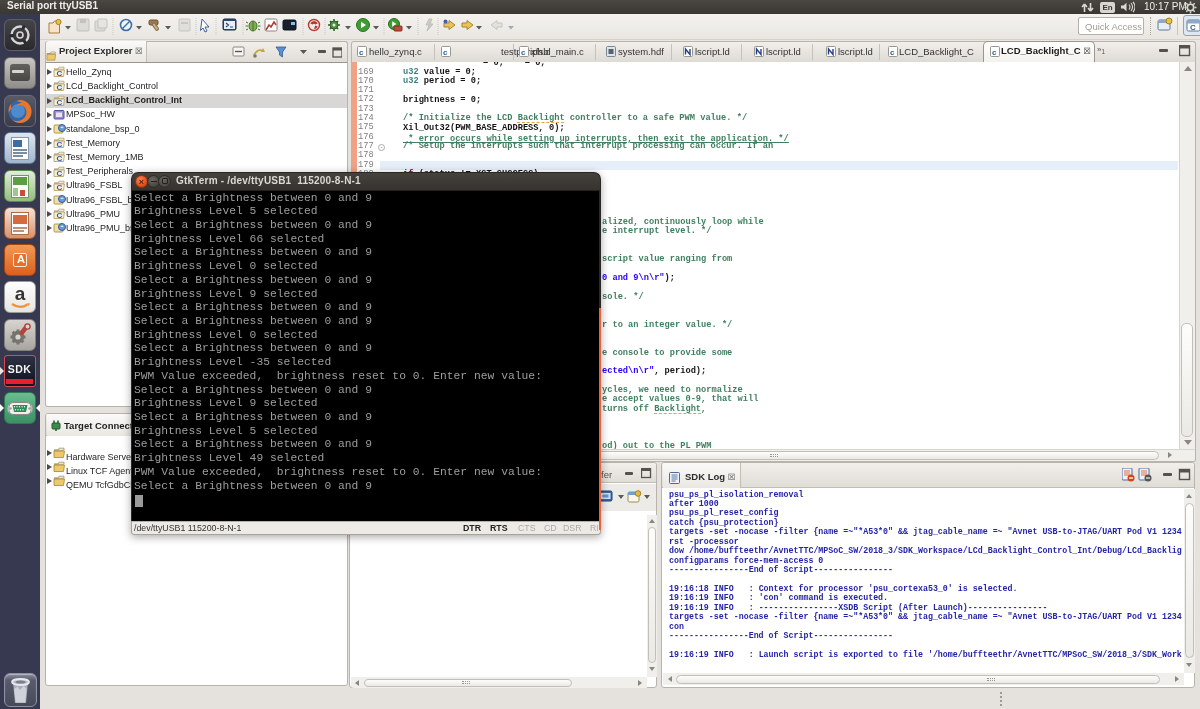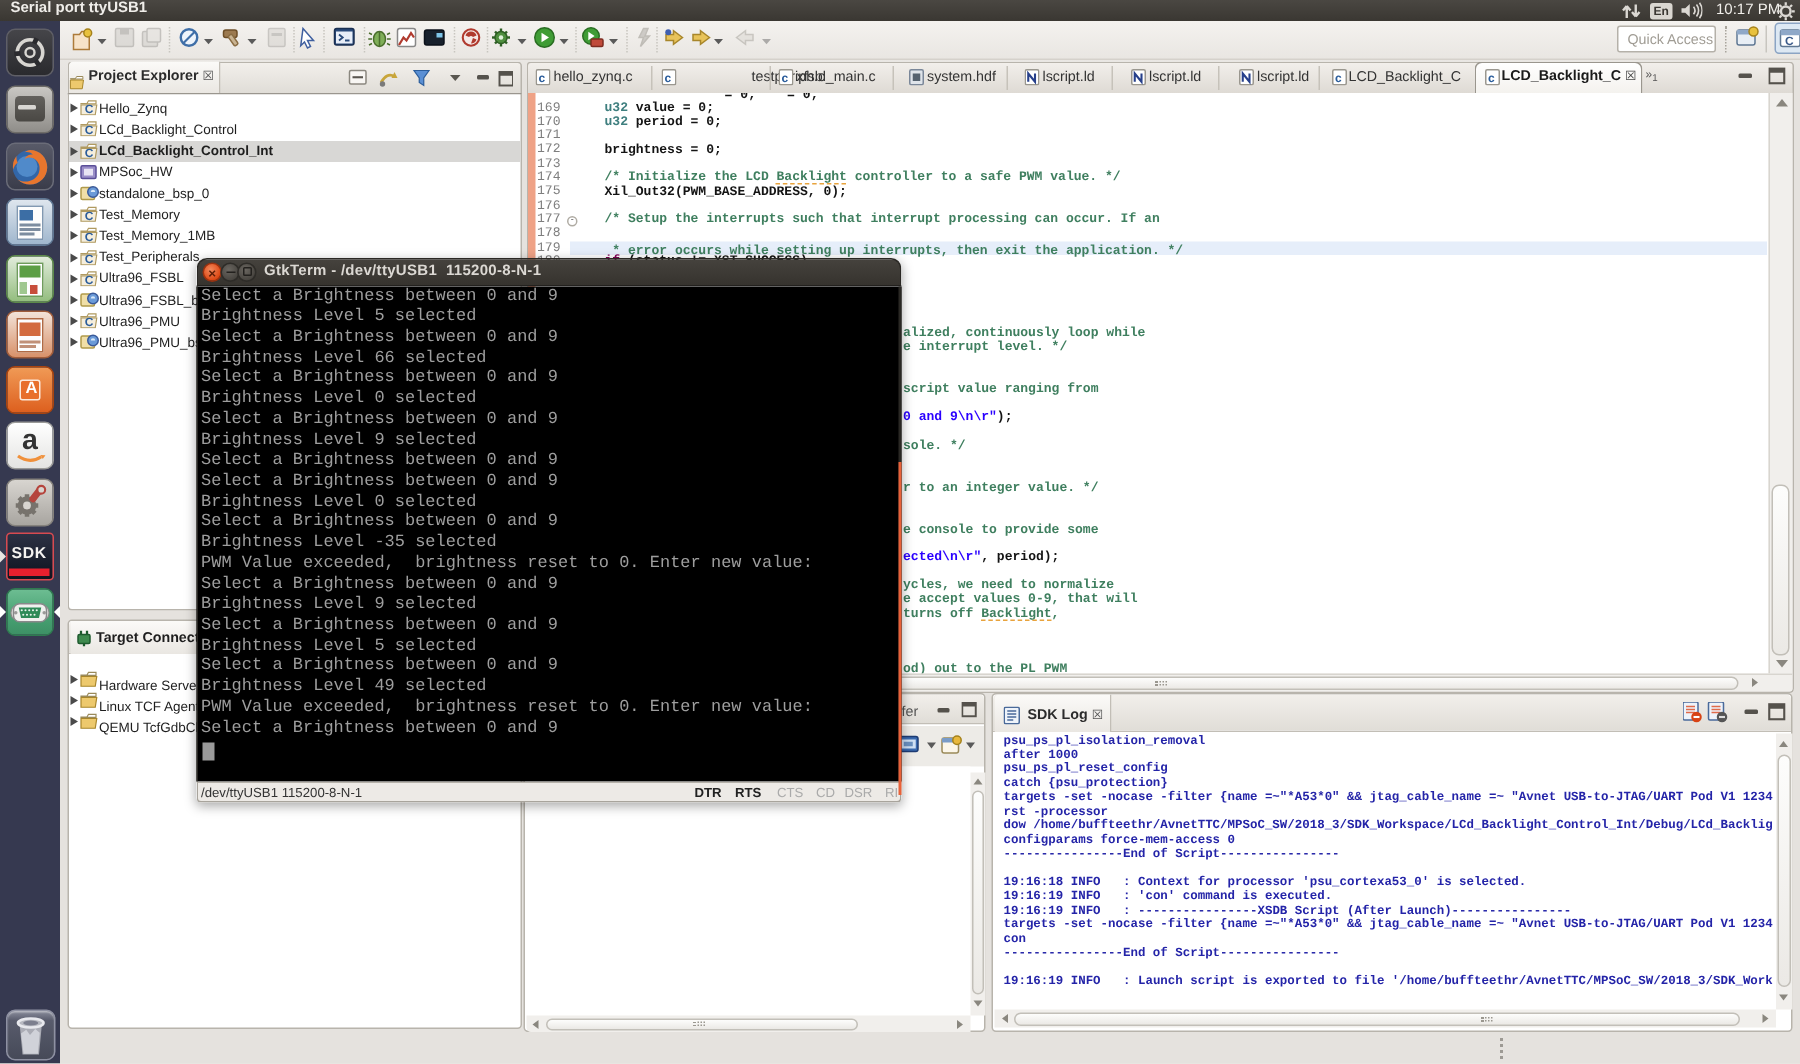--- a/index.html
+++ b/index.html
@@ -542,21 +542,21 @@
   <div style="position:absolute;left:26px;top:82px;width:7px;height:7px;border:1px solid #b0aca4;border-radius:50%;background:#fff;font-size:6px;line-height:5px;text-align:center;color:#555;">-</div>
 
   <div class="mono" id="code" style="position:absolute;left:0;top:0;font-size:8.7px;line-height:9.33px;font-weight:bold;">
     <div class="cl" style="left:131px;top:-3.5px;">= 0;&nbsp;&nbsp;&nbsp;&nbsp;= 0;</div>
     <div class="cl" style="left:51px;top:5.7px;"><span style="color:#3f7f7f;">u32</span> value = 0;</div>
     <div class="cl" style="left:51px;top:15px;"><span style="color:#3f7f7f;">u32</span> period = 0;</div>
     <div class="cl" style="left:51px;top:33.7px;">brightness = 0;</div>
     <div class="cl cmt" style="left:51px;top:52.3px;">/* Initialize the LCD <span class="sp-ul">Backlight</span> controller to a safe PWM value. */</div>
     <div class="cl" style="left:51px;top:61.7px;">Xil_Out32(PWM_BASE_ADDRESS, 0);</div>
     <div class="cl cmt" style="left:51px;top:80.3px;">/* Setup the interrupts such that interrupt processing can occur. If an</div>
-    <div class="cl cmt" style="left:51px;top:101px;">&nbsp;* error occurs while setting up interrupts, then exit the application. */</div>
+    <div class="cl cmt" style="left:51px;top:73px;text-decoration:underline;">&nbsp;* error occurs while setting up interrupts, then exit the application. */</div>
     <div class="cl" style="left:51px;top:117px;">status = SetupInterruptSystem();</div>
     <div class="cl" style="left:51px;top:108.3px;"><span class="kw">if</span> (status != XST_SUCCESS)</div>
 
     <div class="cl cmt" style="left:250px;top:155.8px;">alized, continuously loop while</div>
     <div class="cl cmt" style="left:250px;top:165.1px;">e interrupt level. */</div>
     <div class="cl cmt" style="left:250px;top:193.1px;">script value ranging from</div>
     <div class="cl" style="left:250px;top:211.8px;"><span class="str">0 and 9\n\r"</span>);</div>
     <div class="cl cmt" style="left:250px;top:230.5px;">sole. */</div>
     <div class="cl cmt" style="left:250px;top:258.5px;text-align:center;">r to an integer value. */</div>
     <div class="cl cmt" style="left:250px;top:286.5px;">e console to provide some</div>

